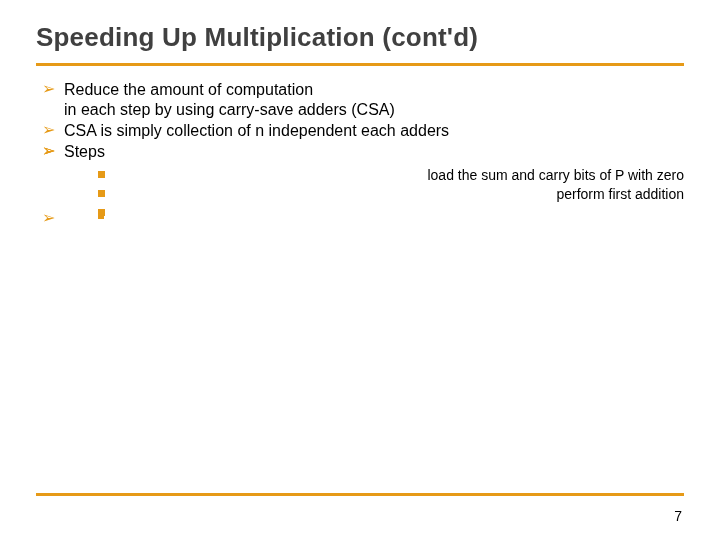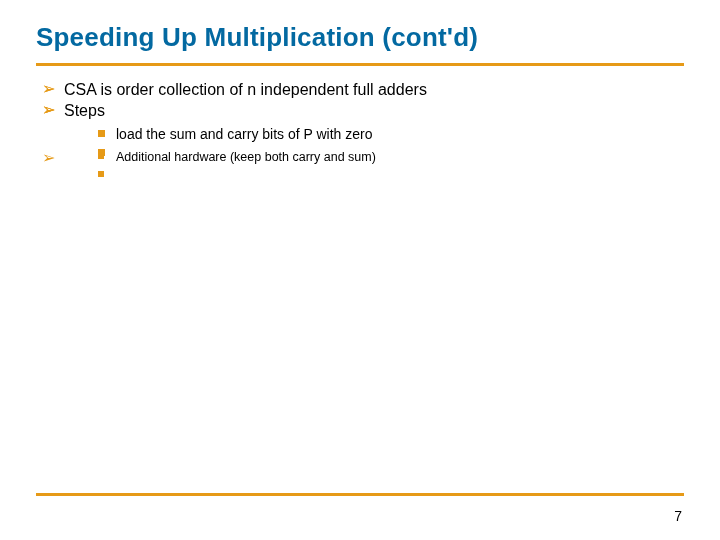--- a/index.html
+++ b/index.html
@@ -5,21 +5,21 @@
   * { margin: 0; padding: 0; box-sizing: border-box; }
   html, body { width: 720px; height: 540px; background: #fff; font-family: Verdana, Geneva, sans-serif; }
   .slide {
     width: 720px; height: 540px; position: relative;
     padding: 22px 36px 0 36px;
   }
   .title {
     font-family: "Arial Black", Arial, sans-serif;
     font-weight: 900;
     font-size: 26px;
-    color: #0369a1;
+    color: #404040;
     letter-spacing: 0.2px;
     padding-bottom: 6px;
   }
   .title-rule {
     border: none;
     border-top: 3px solid #e69a17;
     margin-top: 4px;
     margin-bottom: 14px;
   }
   .content { color: #000; }
@@ -45,20 +45,21 @@
     font-size: 16px;
     line-height: 1;
   }
   ul.level2 { list-style: none; padding-left: 34px; margin-top: 4px; margin-bottom: 6px; }
   ul.level2 > li {
     position: relative;
     padding-left: 18px;
     font-size: 14px;
     line-height: 1.3;
     margin-bottom: 1px;
+    text-align: right;
   }
   .square-bullet {
     position: absolute;
     left: 0; top: 5px;
     width: 7px; height: 7px;
     background: #e69a17;
   }
   ul.level2.small > li { font-size: 12.5px; line-height: 1.35; }
   ul.level2.small .square-bullet { top: 4px; width: 6px; height: 6px; }
   .bottom-rule {
@@ -79,59 +80,57 @@
 
 <div class="slide">
   <div class="title">Speeding Up Multiplication (cont'd)</div>
   <hr class="title-rule">
 
   <div class="content">
     <ul class="level1">
 
       <li>
         <span class="arrow-bullet">➢</span>
+        <span>Reduce the amount of computation<br>in each step by using carry-save adders (CSA)</span>
       </li>
 
       <li>
         <span class="arrow-bullet">➢</span>
-        <span>CSA is order collection of n independent full adders</span>
+        <span>CSA is simply collection of n independent each adders</span>
       </li>
 
       <li>
         <span class="arrow-bullet">➢</span>
       </li>
 
       <li>
         <span class="arrow-bullet">➢</span>
       </li>
 
       <li>
         <span class="arrow-bullet">➢</span>
         <span>Steps</span>
         <ul class="level2">
           <li>
             <span class="square-bullet"></span>
             <span>load the sum and carry bits of P with zero</span>
           </li>
           <li>
             <span class="square-bullet"></span>
+            <span>perform first addition</span>
           </li>
           <li>
             <span class="square-bullet"></span>
           </li>
         </ul>
       </li>
 
       <li style="margin-top:4px;">
         <span class="arrow-bullet">➢</span>
         <ul class="level2 small">
-          <li>
-            <span class="square-bullet"></span>
-            <span>Additional hardware (keep both carry and sum)</span>
-          </li>
           <li>
             <span class="square-bullet"></span>
           </li>
         </ul>
       </li>
 
     </ul>
   </div>
 
   <hr class="bottom-rule">

